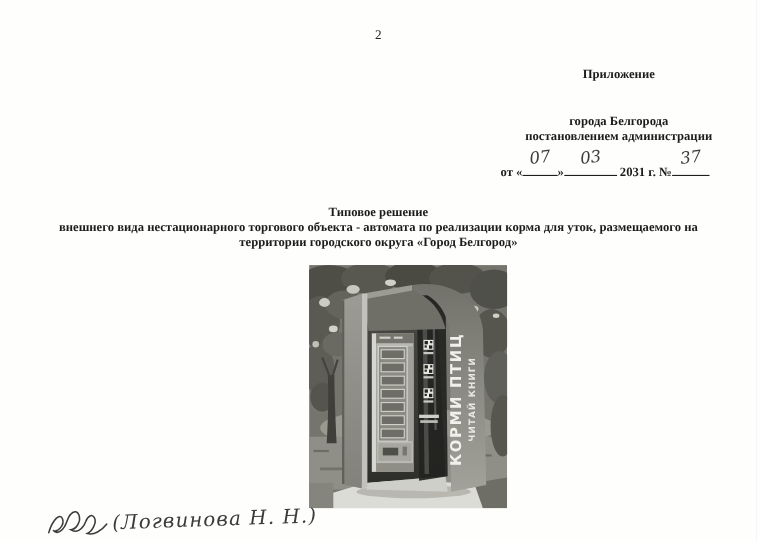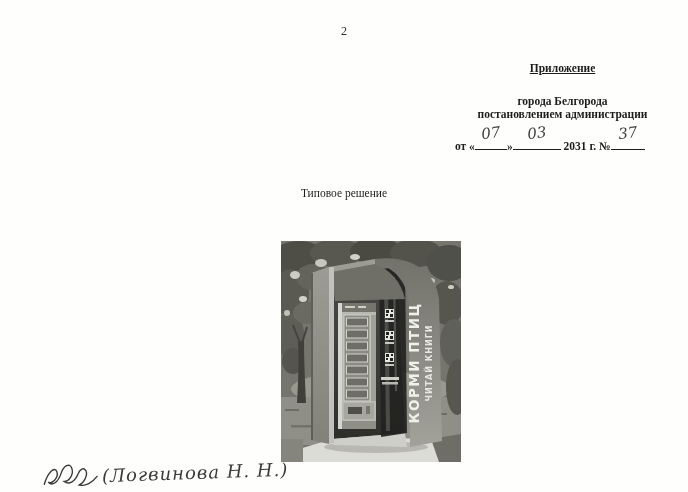--- a/index.html
+++ b/index.html
@@ -9,40 +9,40 @@
     margin:0 auto;
   }
   .page-number{
     position:absolute;top:24px;left:0;width:688px;text-align:center;
     font-size:12px;color:#2a2a2a;
   }
   .approval-block{
     position:absolute;top:62px;left:455px;width:215px;text-align:center;
     font-weight:bold;font-size:11.5px;line-height:13px;
   }
-  .appendix{margin-bottom:20px;text-decoration:underline;}
+  .appendix{margin-bottom:30px;}
   .date-line{
     margin-top:16px;white-space:nowrap;text-align:left;font-weight:bold;
     font-size:11.5px;padding-left:0px;
   }
   .blank{
     display:inline-block;position:relative;height:12px;
     border-bottom:1.4px solid #1f1f1f;vertical-align:baseline;
   }
   .w-day{width:32px;}
   .w-month{width:48px;}
   .w-num{width:34px;}
   .hw{
     position:absolute;left:0;right:0;top:-10px;text-align:center;
     font-family:"DejaVu Serif",serif;font-style:italic;font-weight:normal;
     font-size:15px;color:#3c3c3c;transform:rotate(-7deg);
   }
   .title-block{
     position:absolute;top:186px;left:14px;width:660px;text-align:center;
-    font-weight:normal;font-size:11.5px;line-height:14px;
+    font-weight:bold;font-size:11.5px;line-height:14px;
   }
   .photo{
     position:absolute;top:241px;left:281px;width:180px;height:221px;
   }
   .signature-block{
     position:absolute;top:456px;left:42px;display:flex;align-items:center;
     transform:rotate(-2deg);color:#333;
   }
   .signature-name{
     font-family:"DejaVu Serif",serif;font-style:italic;font-size:18px;
@@ -60,20 +60,22 @@
     <div class="appendix">Приложение</div>
     <div>города Белгорода</div>
     <div>постановлением администрации</div>
     <div class="date-line">
       <span>от «</span><span class="blank w-day"><span class="hw">07</span></span><span>»</span><span class="blank w-month"><span class="hw">03</span></span>&nbsp;<span>2031 г. №</span><span class="blank w-num"><span class="hw">37</span></span>
     </div>
   </div>
 
   <div class="title-block">
     <div>Типовое решение</div>
+    <div>внешнего вида нестационарного торгового объекта - автомата по реализации корма для уток, размещаемого на</div>
+    <div>территории городского округа «Город Белгород»</div>
   </div>
 
   <div class="photo">
     <svg width="180" height="221" viewBox="0 0 180 221" xmlns="http://www.w3.org/2000/svg">
       <defs>
         <linearGradient id="gradInterior" x1="0" y1="0" x2="0" y2="1">
           <stop offset="0" stop-color="#4b4b47"></stop>
             <stop offset="1" stop-color="#2e2e2b"></stop>
         </linearGradient>
         <linearGradient id="gradRight" x1="0" y1="0" x2="0" y2="1">

